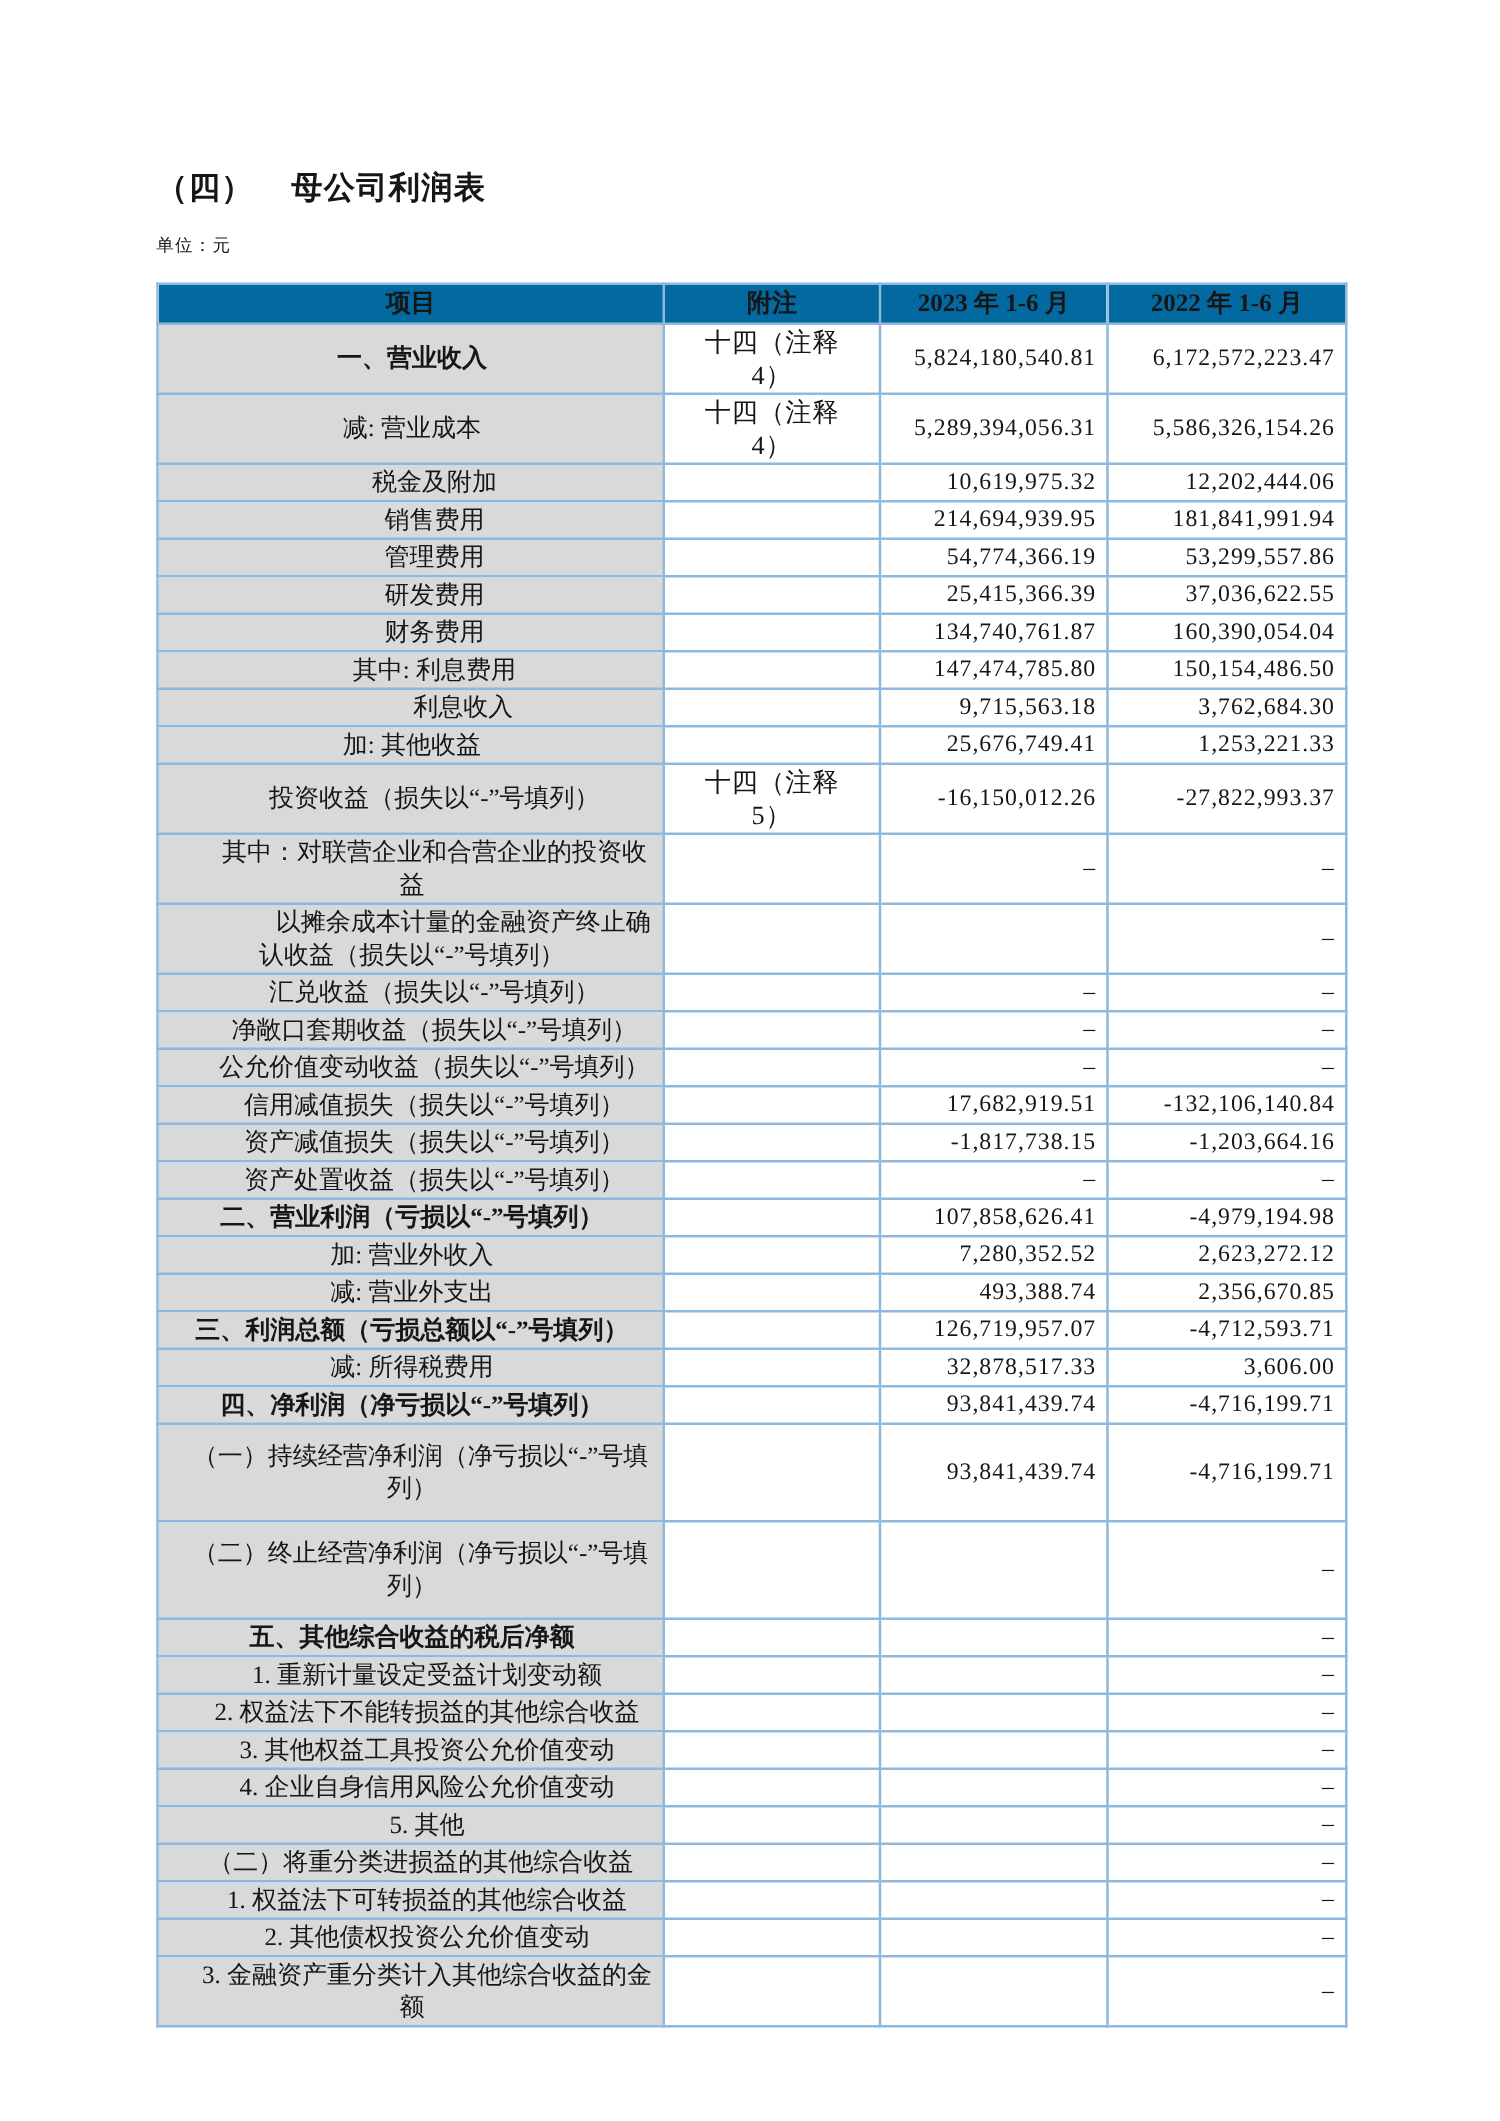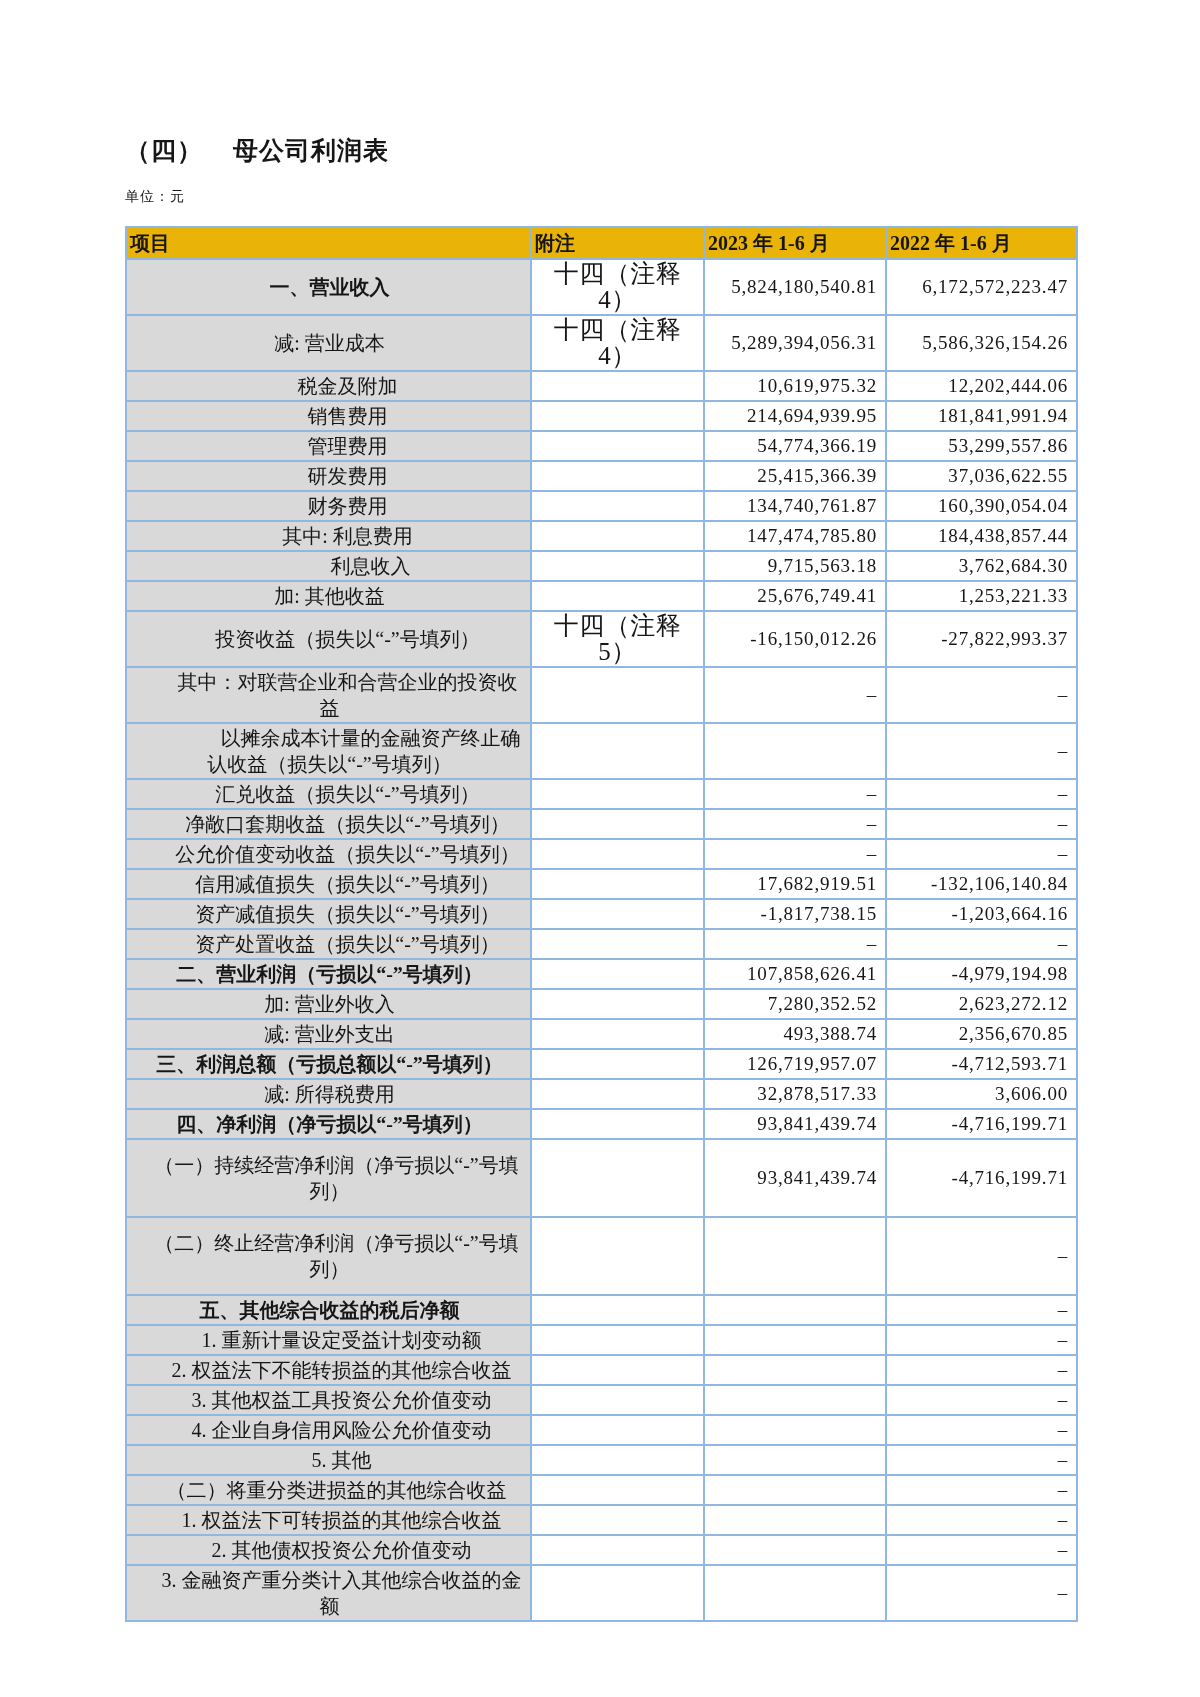--- a/index.html
+++ b/index.html
@@ -17,34 +17,34 @@
     width:951px;border-collapse:collapse;table-layout:fixed;
     font-size:20px;
   }
   table.fin th,table.fin td{
     border:2px solid #8fb8de;
     line-height:26px;
     vertical-align:middle;
     overflow:hidden;
   }
   table.fin th{
-    background:#eab308;
+    background:#0369a1;
     font-weight:bold;
-    text-align:left;
+    text-align:center;
     height:30px;
     padding:0 3px;
   }
   td.item{
     background:#d9d9d9;
     text-align:center;
     padding:1px 6px 1px 8px;
   }
   td.note{
     text-align:center;
-    font-size:25px;
+    font-size:21px;
     padding:1px 19px;
     letter-spacing:0.5px;
   }
   td.val{
     text-align:right;
     padding:1px 8px 1px 2px;
     font-size:19px;
     letter-spacing:0.8px;
   }
   .ind0{text-indent:0;}
@@ -120,21 +120,21 @@
           <tr>
             <td class="item ind3">财务费用</td>
             <td class="note"></td>
             <td class="val">134,740,761.87</td>
             <td class="val">160,390,054.04</td>
           </tr>
           <tr>
             <td class="item ind3">其中: 利息费用</td>
             <td class="note"></td>
             <td class="val">147,474,785.80</td>
-            <td class="val">184,438,857.44</td>
+            <td class="val">150,154,486.50</td>
           </tr>
           <tr>
             <td class="item ind4">利息收入</td>
             <td class="note"></td>
             <td class="val">9,715,563.18</td>
             <td class="val">3,762,684.30</td>
           </tr>
           <tr>
             <td class="item ind0">加: 其他收益</td>
             <td class="note"></td>

